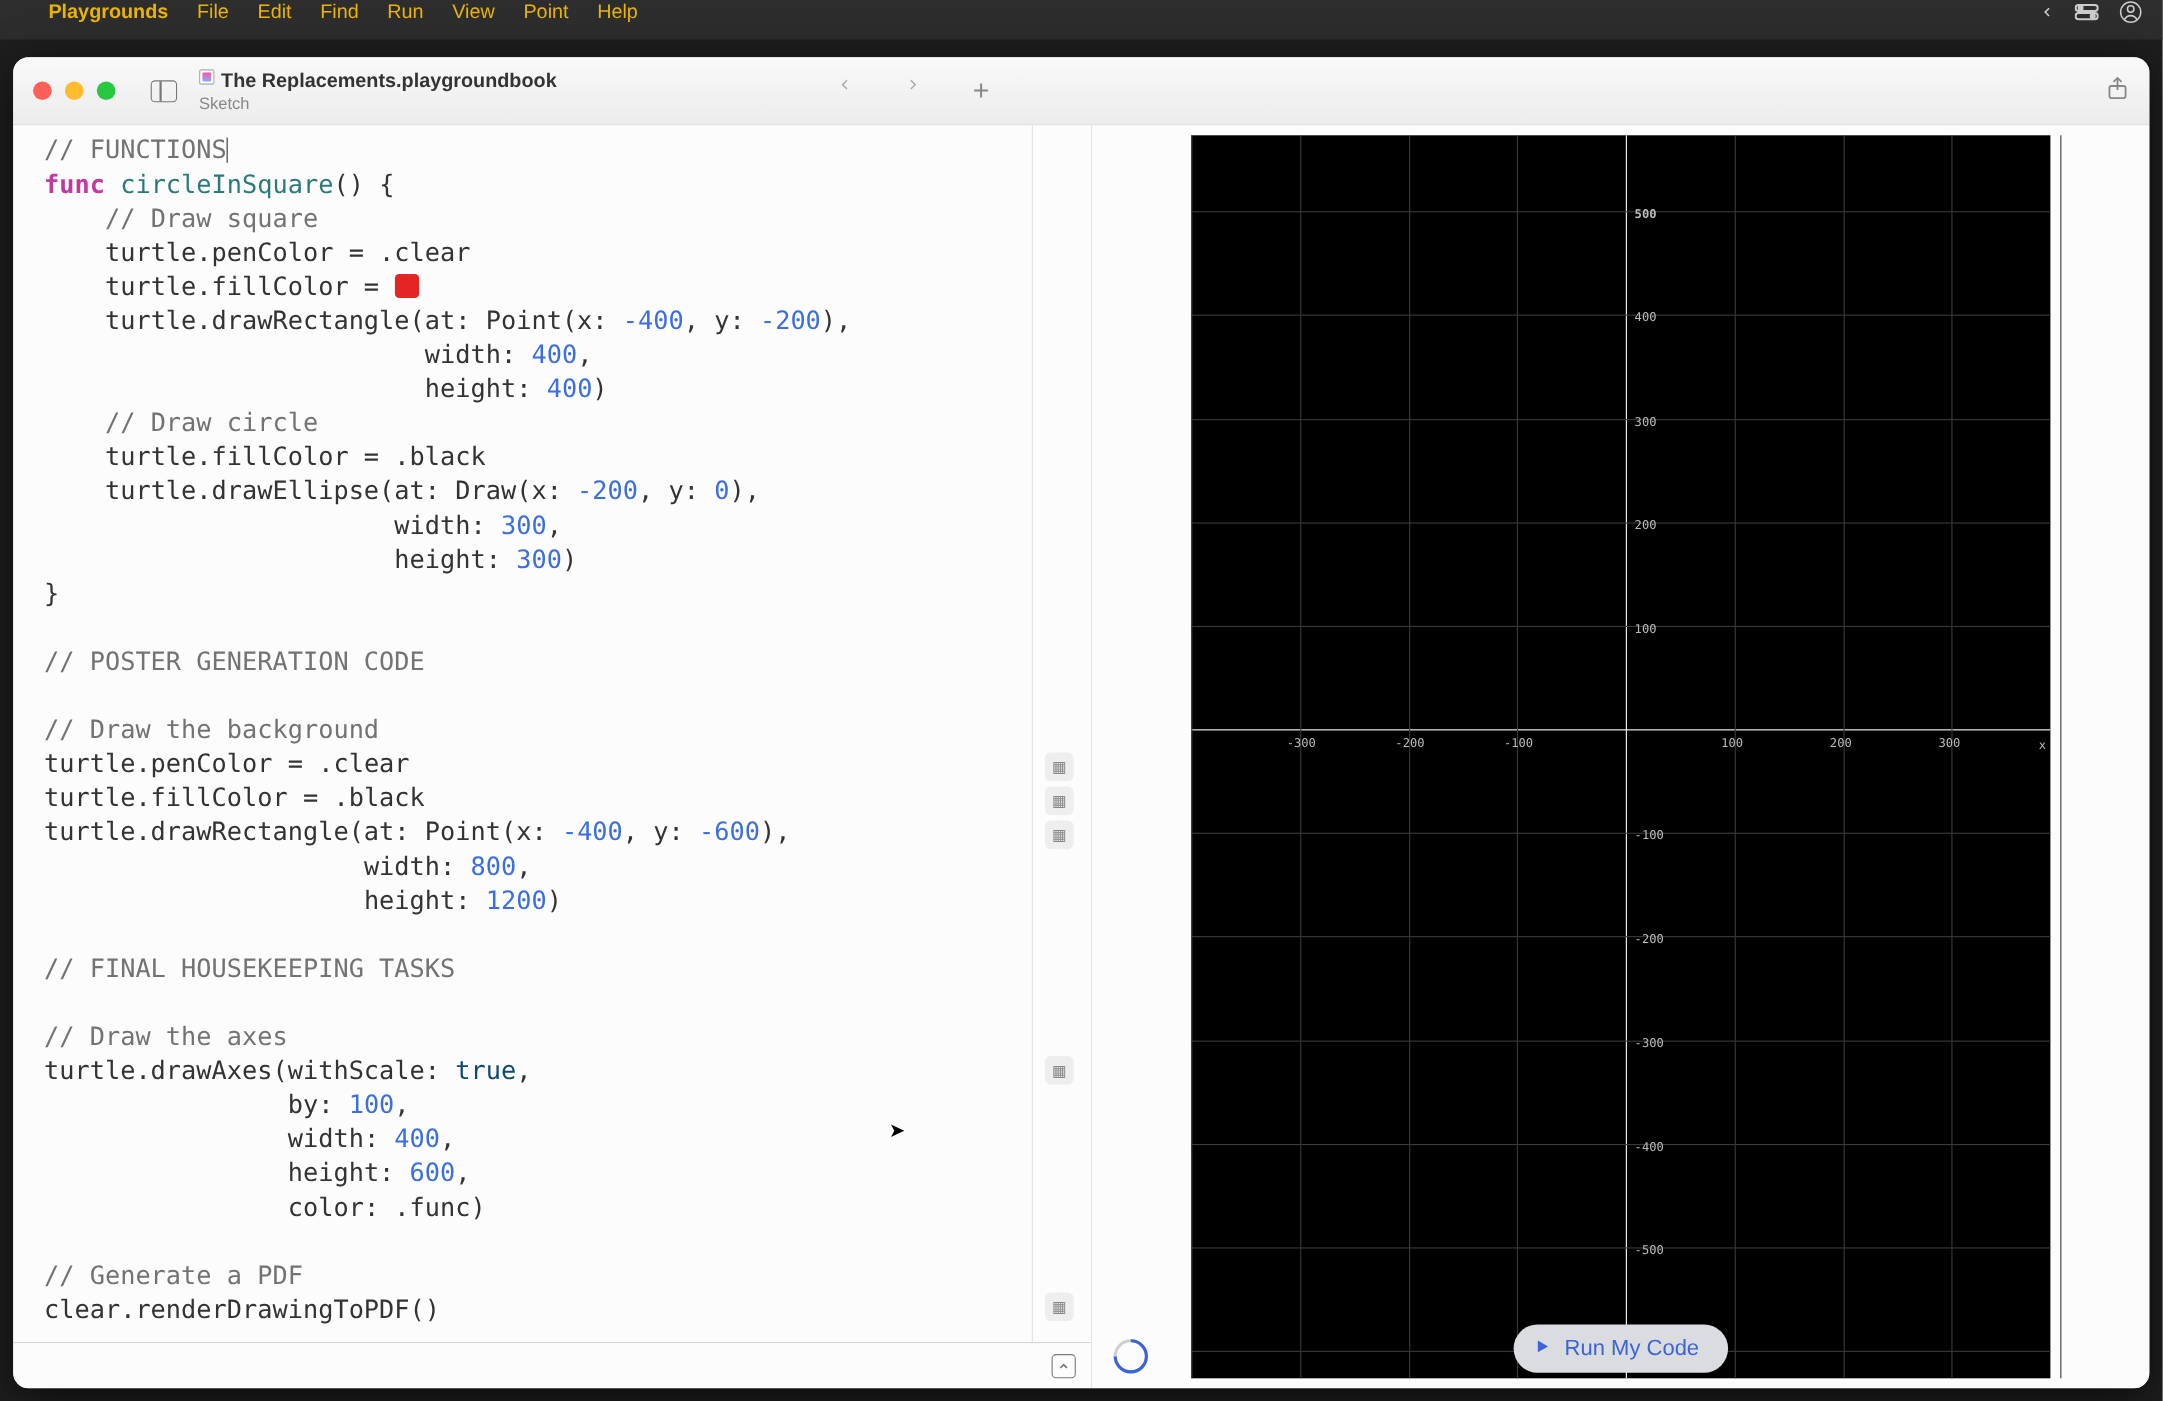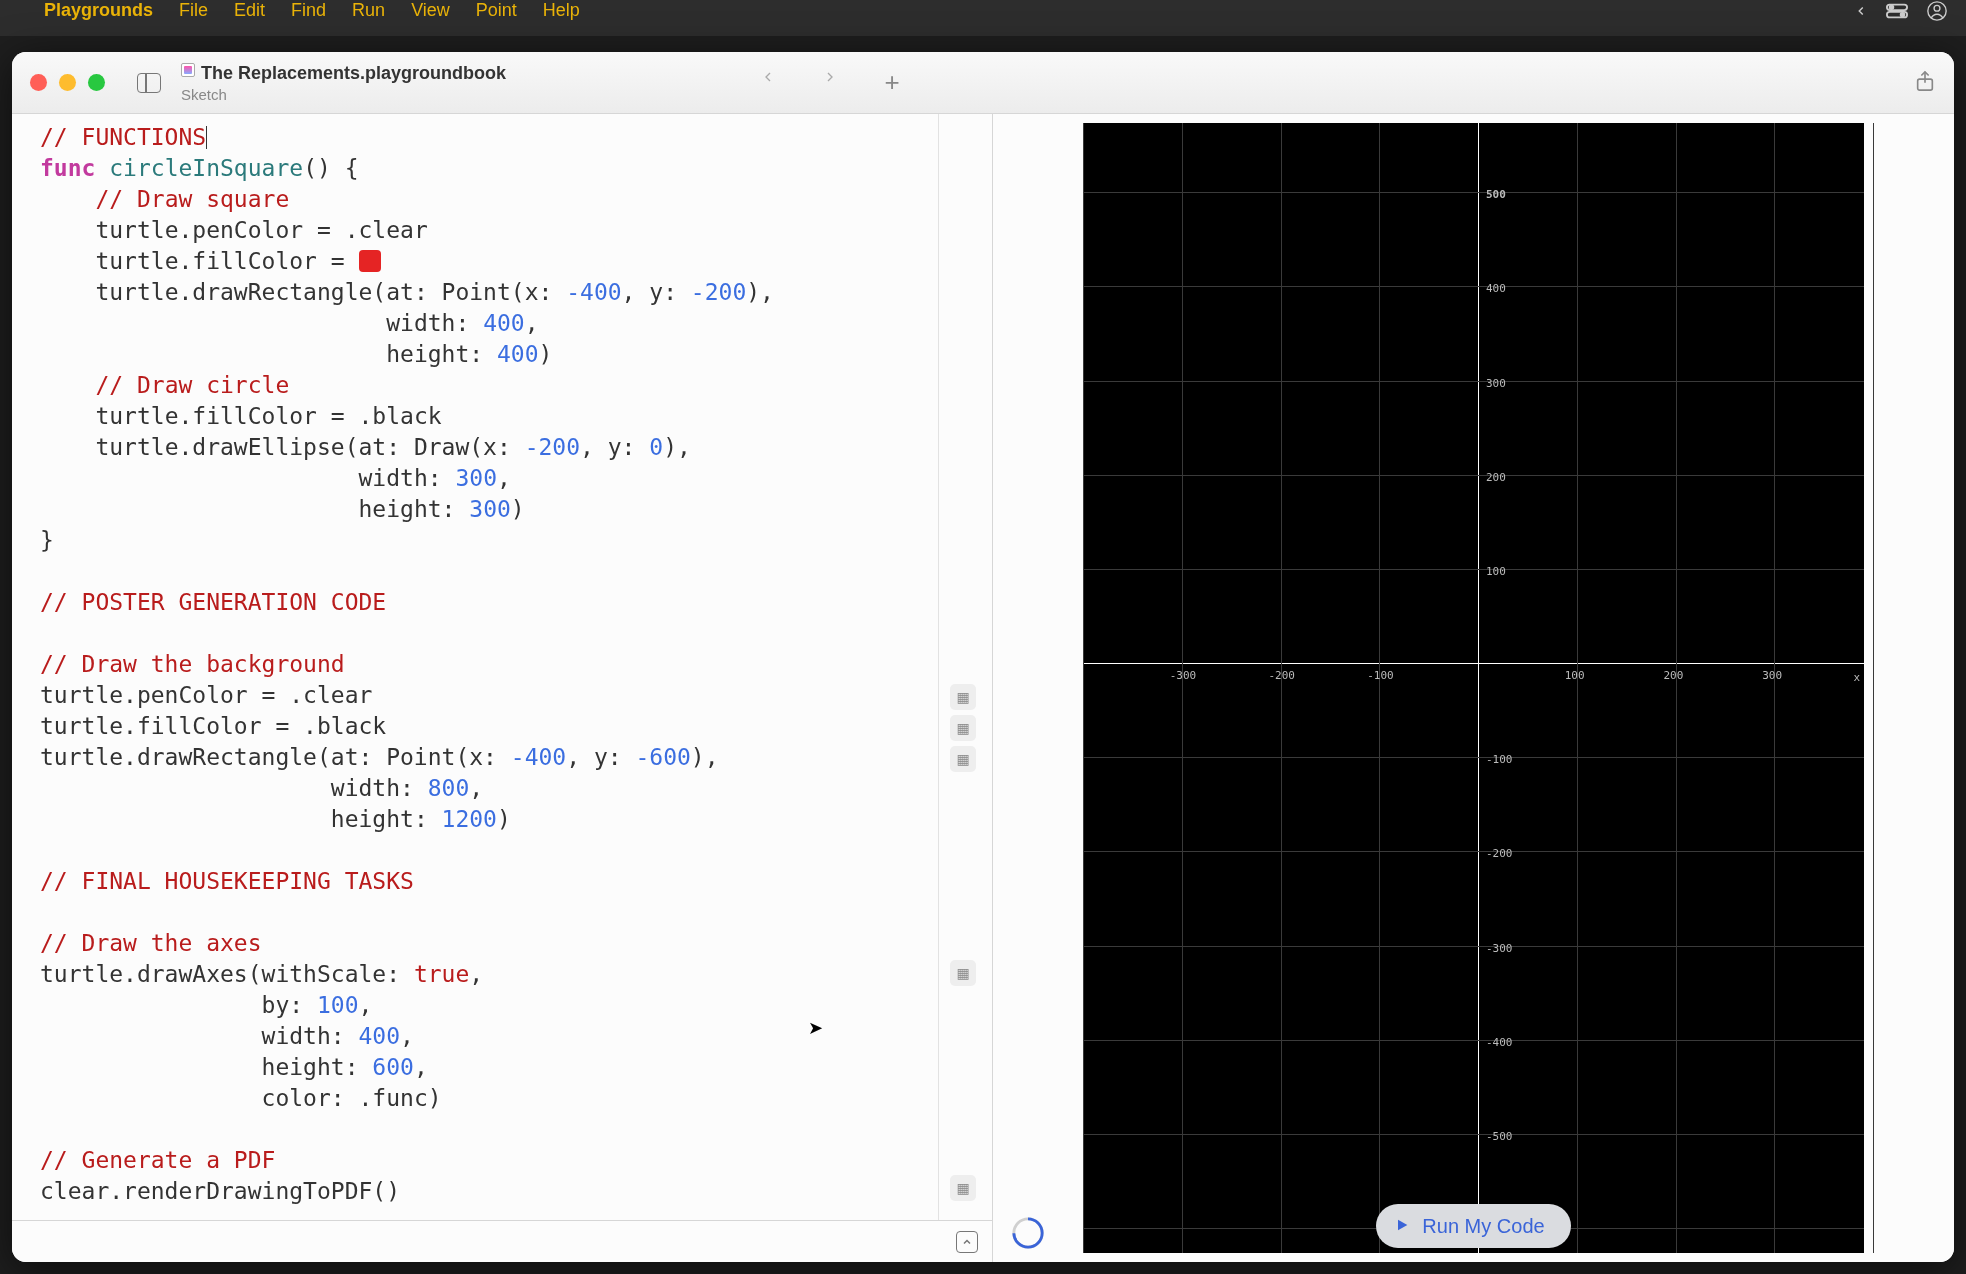--- a/index.html
+++ b/index.html
@@ -99,25 +99,25 @@
   flex-direction:column;
 }
 .code-scroll { flex:1; overflow:hidden; padding: 8px 0 0 28px; }
 pre.code {
   font-family: "SF Mono", Menlo, Monaco, monospace;
   font-size: 23px;
   line-height: 31px;
   white-space: pre;
   color: #333;
 }
-.comment { color: #b91c1c; }
+.comment { color: #737373; }
 .kw { color: #c23a9e; font-weight:600; }
 .ident { color: #2b7a7b; }
 .num { color: #3b6ee0; }
-.bool { color: #b91c1c; }
+.bool { color: #0c4a6e; }
 .swatch { display:inline-block; width:22px; height:22px; background:#e52424; border-radius:4px; vertical-align:-3px; }
 .cursor-bar { display:inline-block; width:1px; height:23px; background:#333; vertical-align:-4px; }
 
 .result-gutter {
   position:absolute;
   right: 0; top: 0; bottom: 0;
   width: 54px;
 }
 .result-gutter::before {
   content:""; position:absolute; left:0; top:0; bottom:42px;

